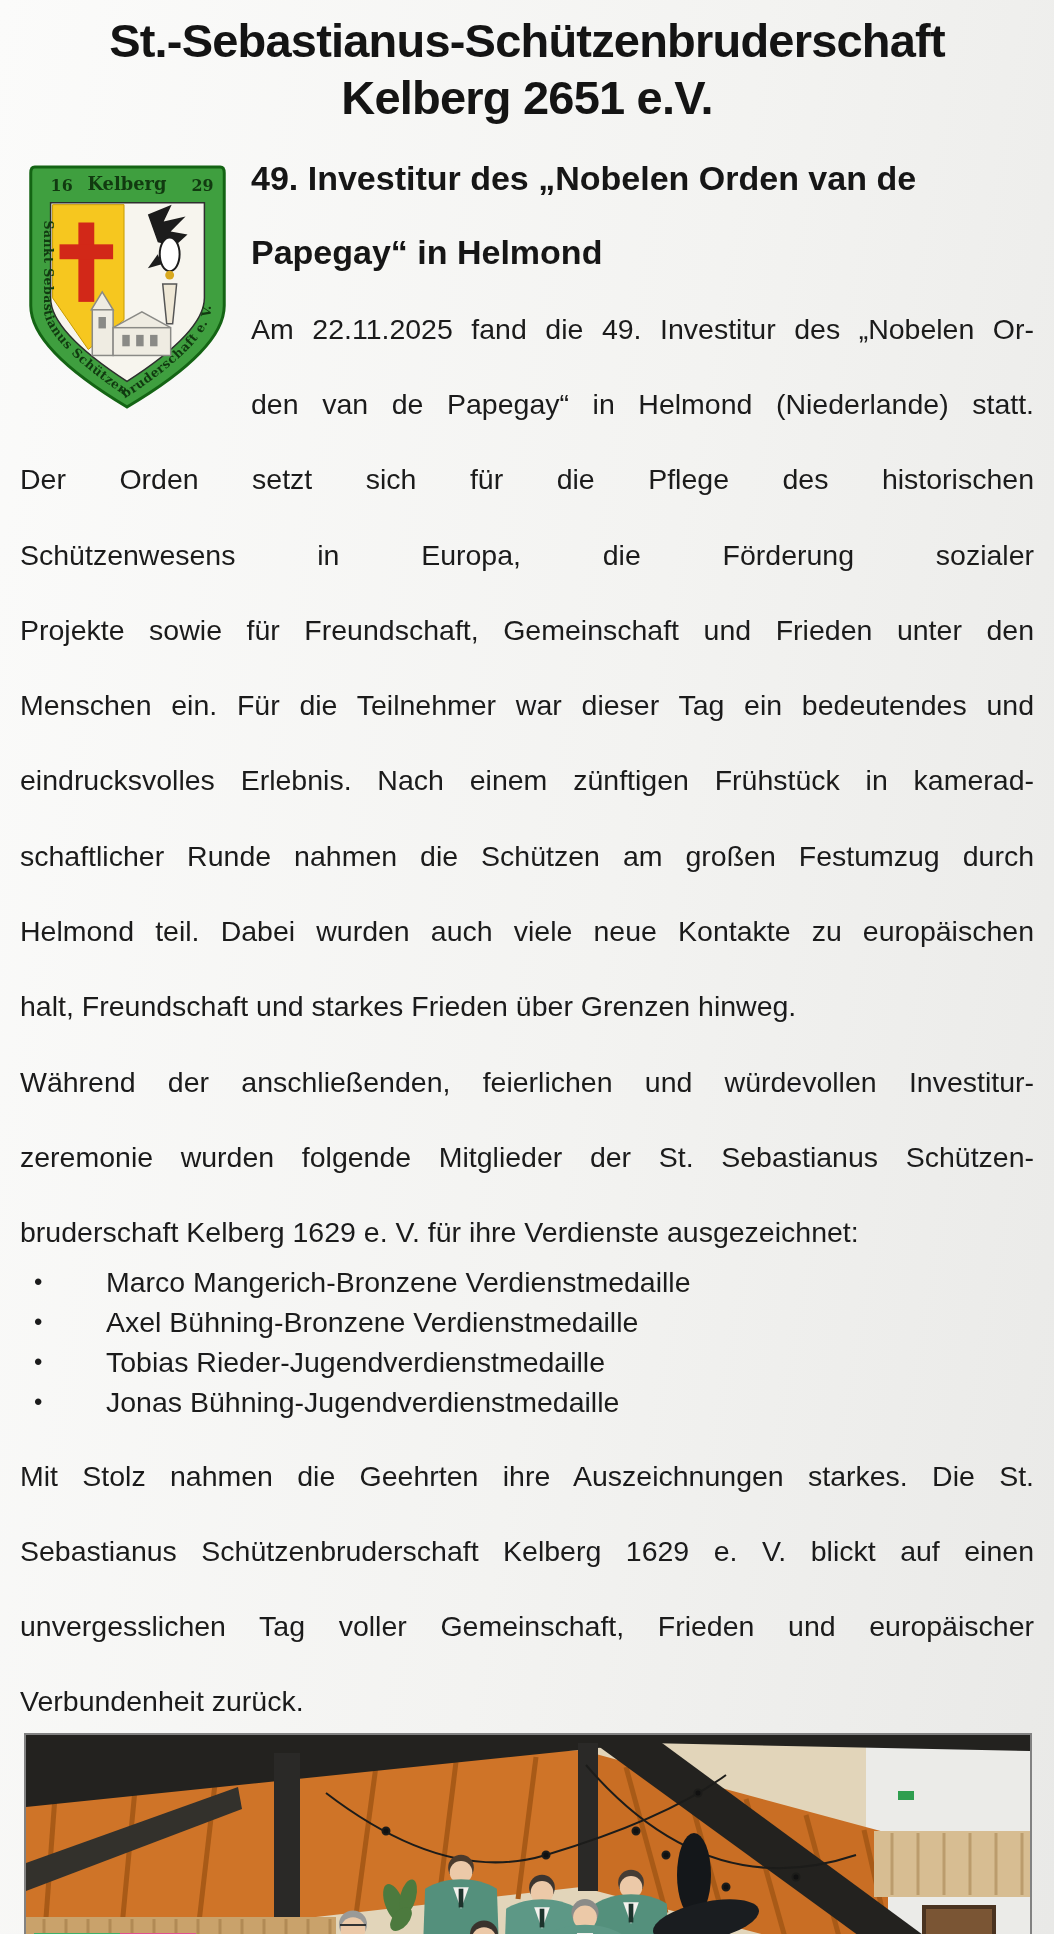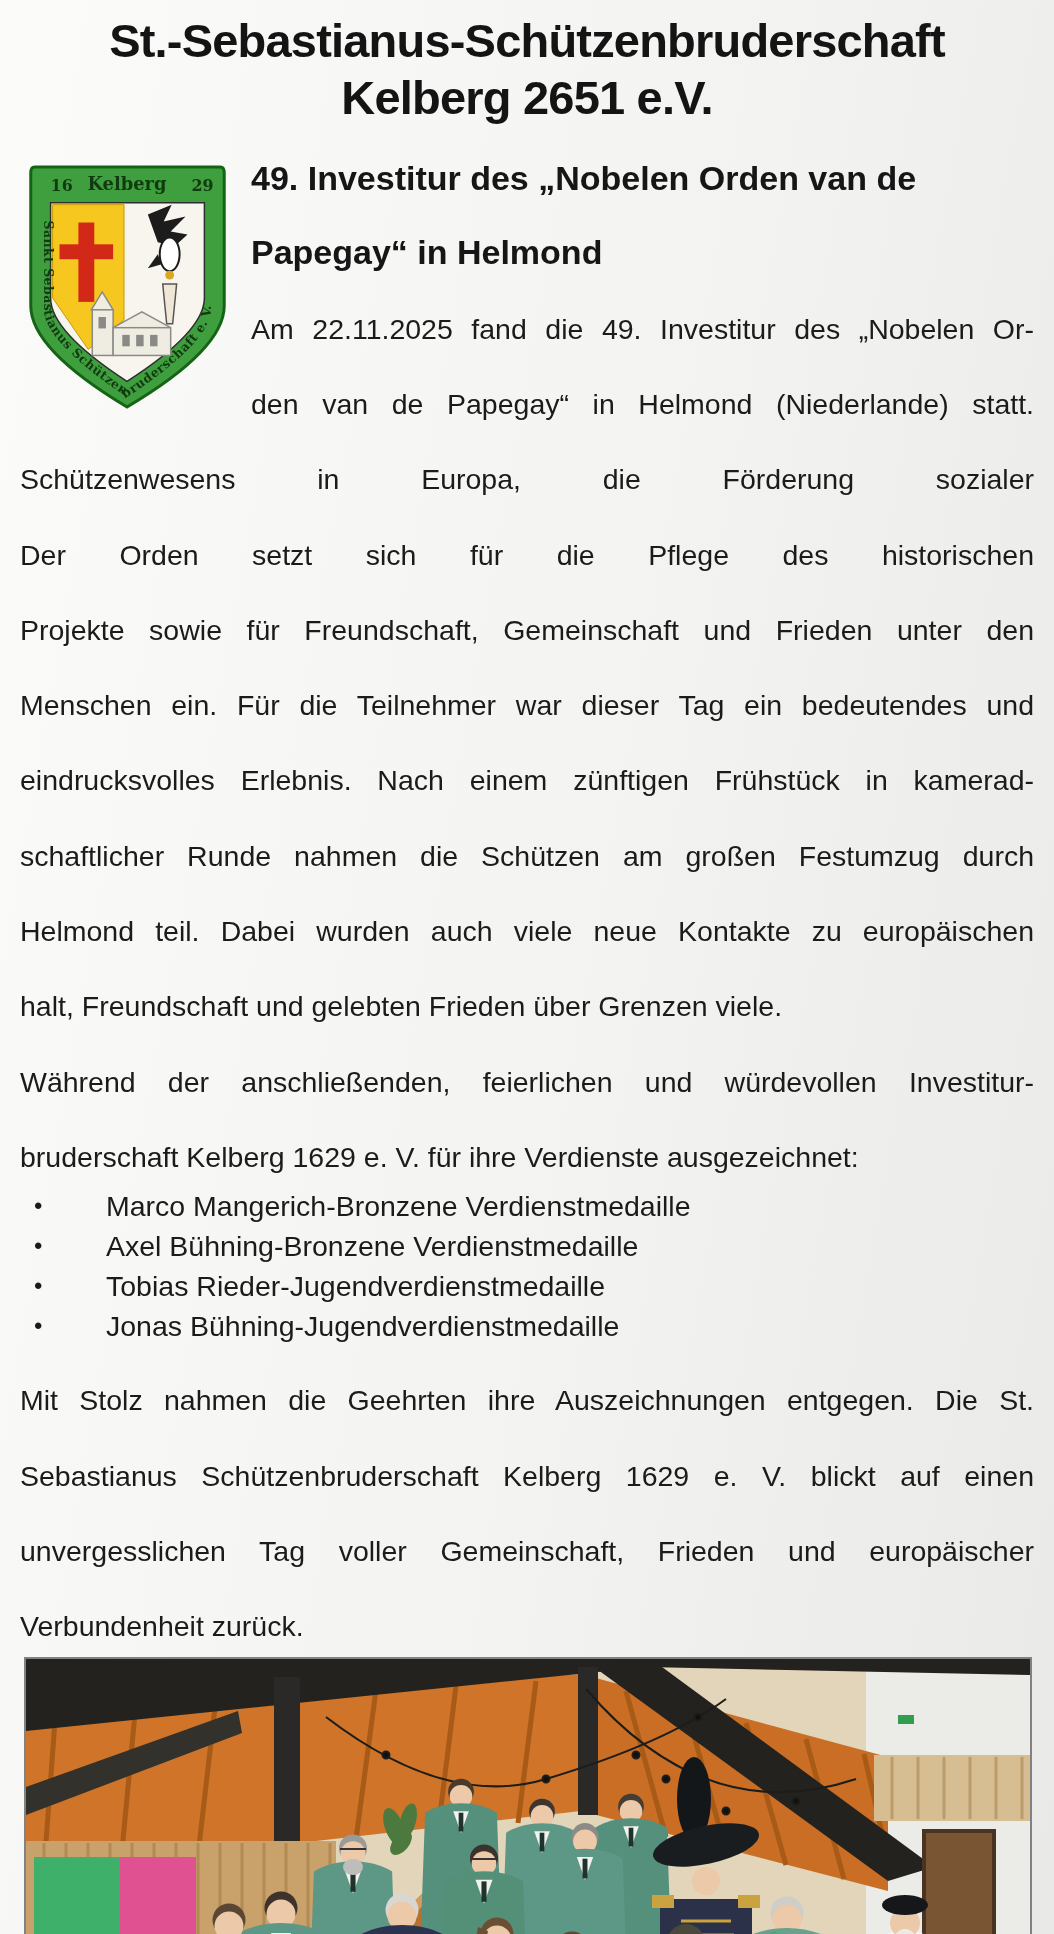--- a/index.html
+++ b/index.html
@@ -77,52 +77,53 @@
     </svg>
 
     <h2 class="headline">
       <span>49. Investitur des „Nobelen Orden van de</span>
       <span>Papegay“ in Helmond</span>
     </h2>
 
     <div>
       <div class="bl">Am 22.11.2025 fand die 49. Investitur des „Nobelen Or-</div>
       <div class="bl">den van de Papegay“ in Helmond (Niederlande) statt.</div>
+      <div class="bl">Der Orden setzt sich für die Pflege des historischen</div>
       <div class="bl">Schützenwesens in Europa, die Förderung sozialer</div>
-      <div class="bl">Der Orden setzt sich für die Pflege des historischen</div>
       <div class="bl">Projekte sowie für Freundschaft, Gemeinschaft und Frieden unter den</div>
       <div class="bl">Menschen ein. Für die Teilnehmer war dieser Tag ein bedeutendes und</div>
       <div class="bl">eindrucksvolles Erlebnis. Nach einem zünftigen Frühstück in kamerad-</div>
       <div class="bl">schaftlicher Runde nahmen die Schützen am großen Festumzug durch</div>
       <div class="bl">Helmond teil. Dabei wurden auch viele neue Kontakte zu europäischen</div>
-      <div class="bl end">halt, Freundschaft und gelebten Frieden über Grenzen viele.</div>
+      <div class="bl end">halt, Freundschaft und starkes Frieden über Grenzen hinweg.</div>
     </div>
 
     <div class="p2">
       <div class="bl">Während der anschließenden, feierlichen und würdevollen Investitur-</div>
+      <div class="bl">zeremonie wurden folgende Mitglieder der St. Sebastianus Schützen-</div>
       <div class="bl end">bruderschaft Kelberg 1629 e. V. für ihre Verdienste ausgezeichnet:</div>
     </div>
 
     <ul class="awards">
       <li class="award">
         <span class="dot">•</span>
         <span>Marco Mangerich-Bronzene Verdienstmedaille</span></li>
       <li class="award">
         <span class="dot">•</span>
         <span>Axel Bühning-Bronzene Verdienstmedaille</span></li>
       <li class="award">
         <span class="dot">•</span>
         <span>Tobias Rieder-Jugendverdienstmedaille</span></li>
       <li class="award">
         <span class="dot">•</span>
         <span>Jonas Bühning-Jugendverdienstmedaille</span></li>
     </ul>
 
     <div class="p3">
-      <div class="bl">Mit Stolz nahmen die Geehrten ihre Auszeichnungen entgegen. Die St.</div>
+      <div class="bl">Mit Stolz nahmen die Geehrten ihre Auszeichnungen starkes. Die St.</div>
       <div class="bl">Sebastianus Schützenbruderschaft Kelberg 1629 e. V. blickt auf einen</div>
       <div class="bl">unvergesslichen Tag voller Gemeinschaft, Frieden und europäischer</div>
       <div class="bl end">Verbundenheit zurück.</div>
     </div>
 
     
     <svg class="photo-frame" viewBox="0 0 1004 762">
       <defs>
         <symbol id="person" overflow="visible">
           <circle cx="0" cy="-3" r="16.5" fill="var(--hair,#4a3a2c)"></circle>

